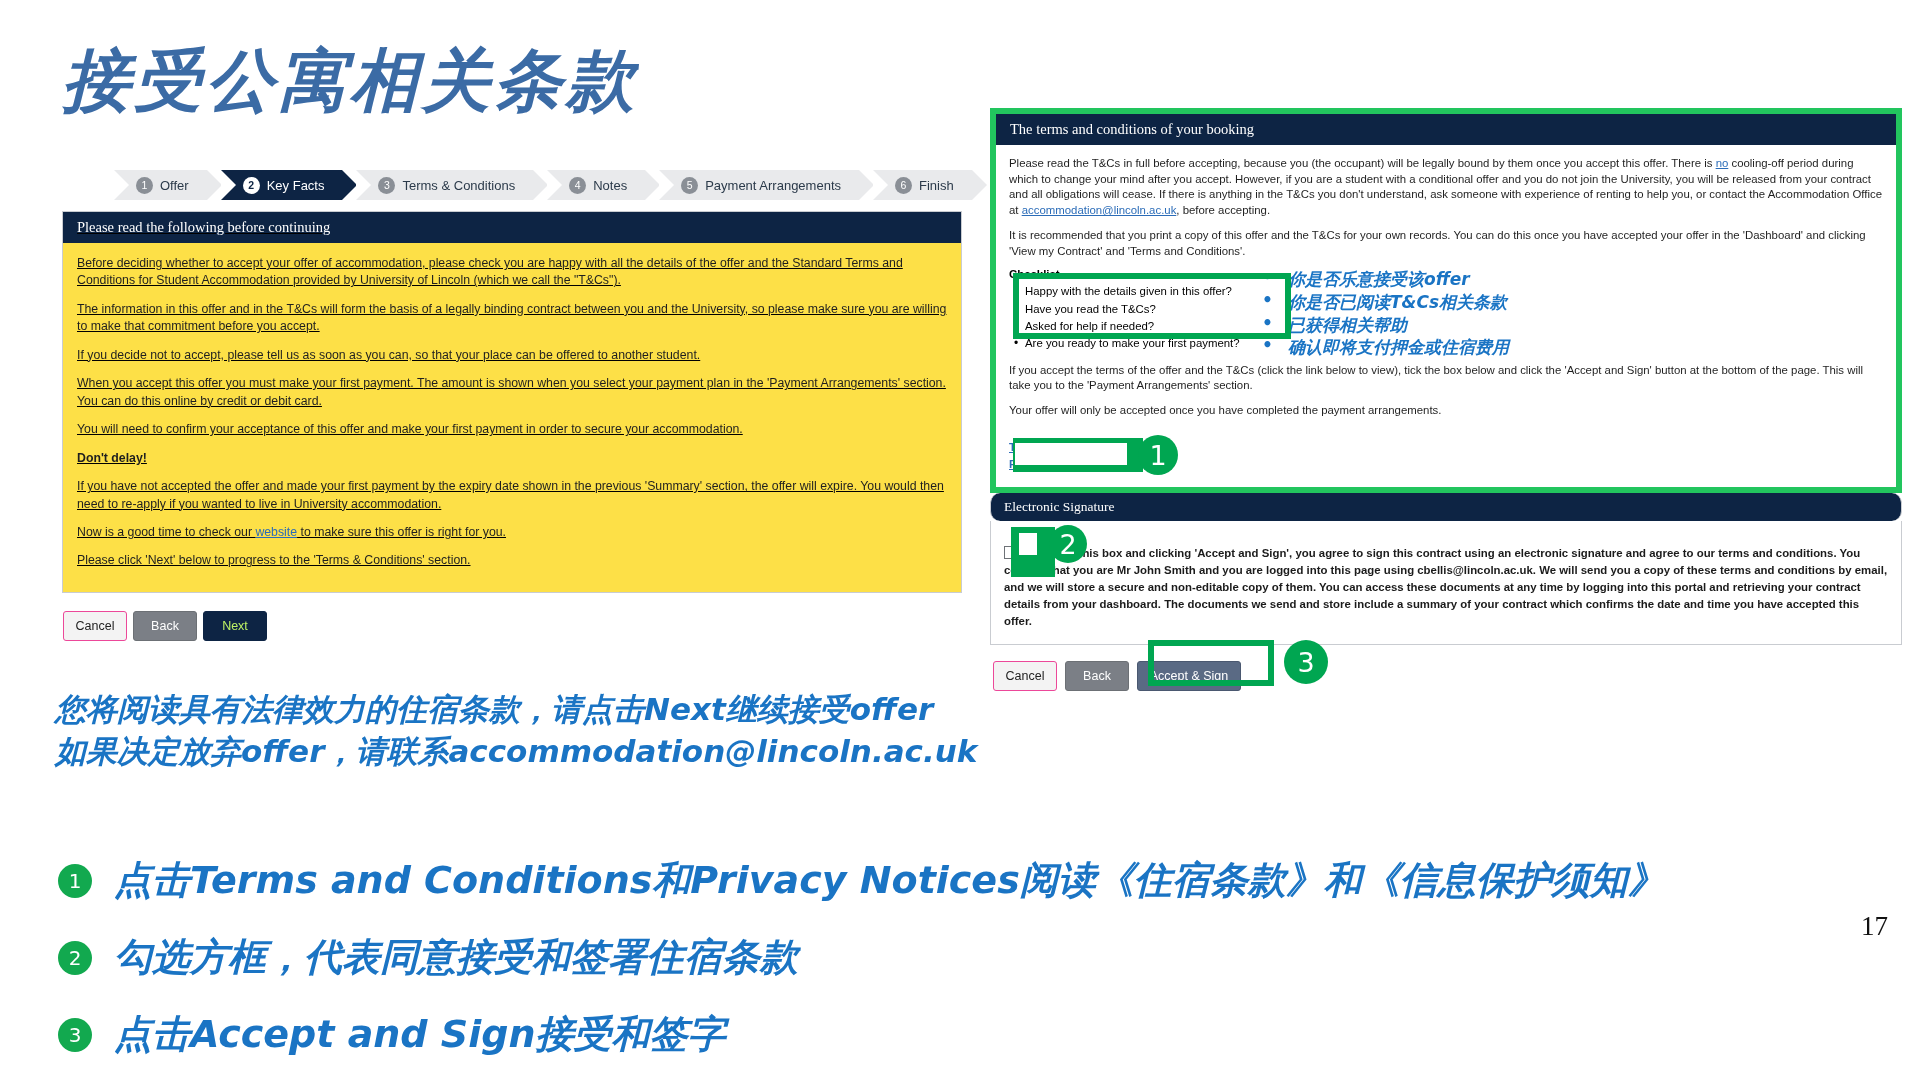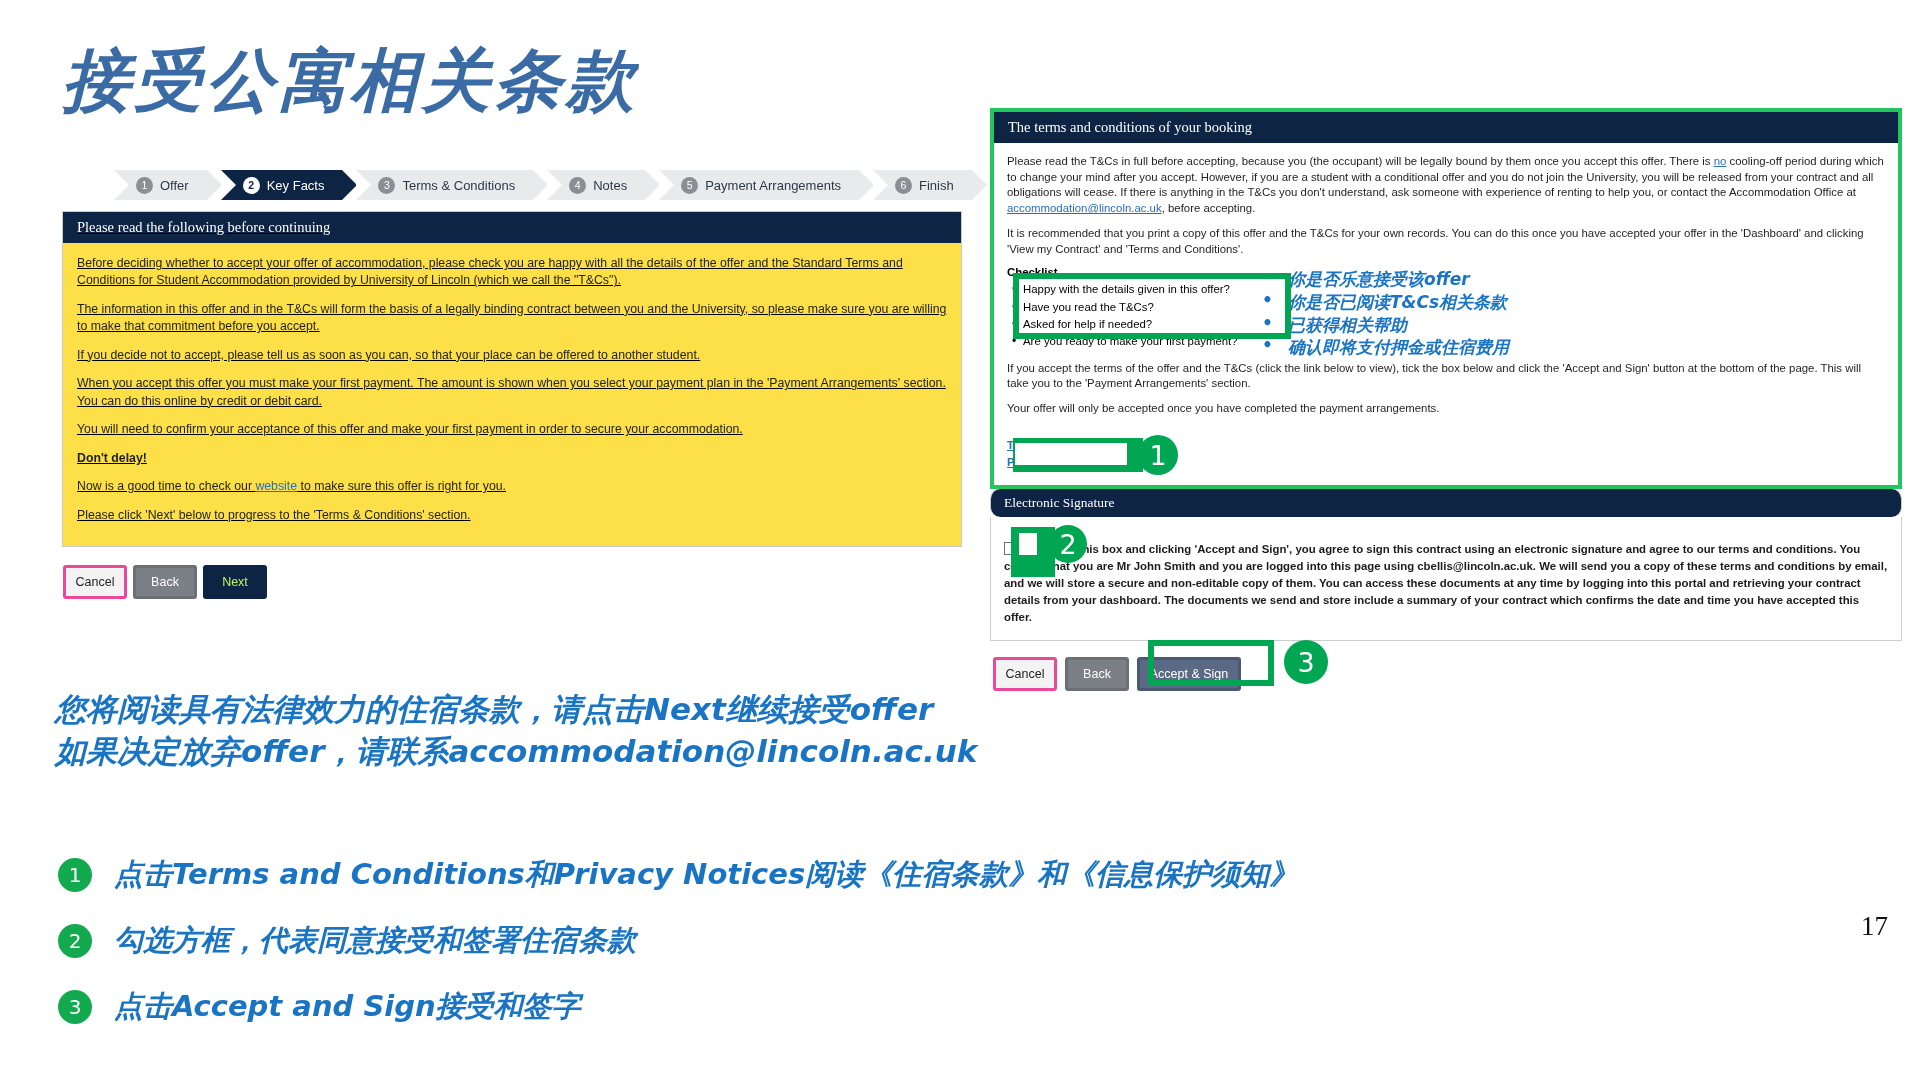--- a/index.html
+++ b/index.html
@@ -62,30 +62,30 @@
     font-size: 12.3px; color: #1f1f1f; line-height: 1.42;
     margin-bottom: 11px;
   }
   .panel-body p:last-child { margin-bottom: 0; }
   .panel-body p.bold { font-weight: bold; }
   a.inline-link { color: #2b6cb8; text-decoration: underline; }
 
   .btn-row { display: flex; gap: 6px; margin-top: 18px; margin-left: 1px; }
   .btn {
     font-size: 12.5px; padding: 7px 0; width: 64px; text-align: center;
-    border: 3px solid #ec4899; background: #f3f3f3; color: #222;
+    border: 1px solid #ec4899; background: #f3f3f3; color: #222;
     border-radius: 3px; cursor: pointer;
   }
   .btn.grey { background: #7b7f86; border-color: #6c7075; color: #ffffff; }
   .btn.navy { background: #0d2444; border-color: #0d2444; color: #bef264; }
   .btn.slate { background: #5a6a84; border-color: #4a5870; color: #ffffff; width: 104px; }
 
   
   .right-shot { position: absolute; left: 990px; top: 108px; width: 912px; }
-  .rpanel { border: 4px solid #22c55e; background: #fff; }
+  .rpanel { border: 6px solid #22c55e; background: #fff; }
   .rpanel .panel-body { padding: 11px 13px 14px 13px; }
   .rpanel .panel-body p { font-size: 11.4px; line-height: 1.38; margin-bottom: 9px; }
   .checklist-label { font-size: 11.4px; font-weight: bold; margin-bottom: 3px; }
   .checklist { list-style: none; font-size: 11.4px; line-height: 1.52; padding-left: 16px; }
   .checklist li { position: relative; }
   .checklist li::before {
     content: "\2022"; position: absolute; left: -11px; top: -1px; font-size: 12px;
   }
   .links { margin-top: 20px; font-weight: bold; }
   .links a { display: block; color: #2b6cb8; text-decoration: underline; font-size: 11.4px; line-height: 1.5; }
@@ -140,21 +140,21 @@
   
   .instructions { position: absolute; left: 58px; top: 855px; }
   .instr-row { display: flex; align-items: center; margin-bottom: 26px; }
   .instr-num {
     width: 34px; height: 34px; border-radius: 50%; background: #12a94f; color: #fff;
     display: flex; align-items: center; justify-content: center;
     font-size: 20px; font-family: "DejaVu Sans", sans-serif; flex: none;
   }
   .instr-text {
     margin-left: 22px; color: #1a74c4;
-    font-size: 29px; font-weight: bold; font-style: italic;
+    font-size: 38px; font-weight: bold; font-style: italic;
     font-family: "DejaVu Sans", sans-serif; white-space: nowrap;
   }
 
   .page-num {
     position: absolute; right: 32px; bottom: 20px;
     font-family: "Liberation Serif", serif; font-size: 27px; color: #111;
   }
 </style>
 </head>
 <body>
@@ -194,20 +194,21 @@
 
     <div class="panel">
       <div class="panel-head">Please read the following before continuing</div>
       <div class="panel-body">
         <p>Before deciding whether to accept your offer of accommodation, please check you are happy with all the details of the offer and the Standard Terms and Conditions for Student Accommodation provided by University of Lincoln (which we call the "T&amp;Cs").</p>
         <p>The information in this offer and in the T&amp;Cs will form the basis of a legally binding contract between you and the University, so please make sure you are willing to make that commitment before you accept.</p>
         <p>If you decide not to accept, please tell us as soon as you can, so that your place can be offered to another student.</p>
         <p>When you accept this offer you must make your first payment. The amount is shown when you select your payment plan in the 'Payment Arrangements' section. You can do this online by credit or debit card.</p>
         <p>You will need to confirm your acceptance of this offer and make your first payment in order to secure your accommodation.</p>
         <p class="bold">Don't delay!</p>
+        <p>If you have not accepted the offer and made your first payment by the expiry date shown in the previous 'Summary' section, the offer will expire. You would then need to re-apply if you wanted to live in University accommodation.</p>
         <p>
           <span>Now is a good time to check our </span><a class="inline-link" href="#">website</a><span> to make sure this offer is right for you.</span>
         </p>
         <p>Please click 'Next' below to progress to the 'Terms &amp; Conditions' section.</p>
       </div>
     </div>
 
     <div class="btn-row">
       <div class="btn">Cancel</div>
       <div class="btn grey">Back</div>

